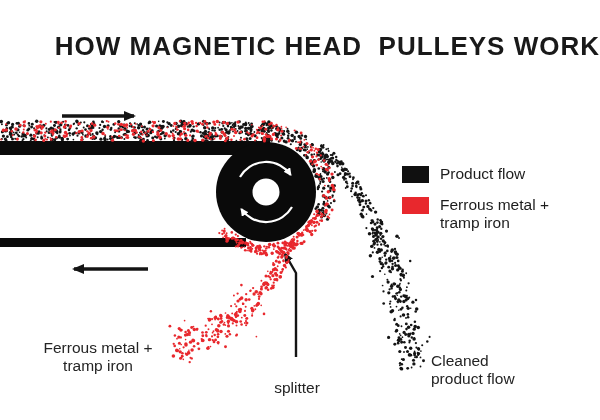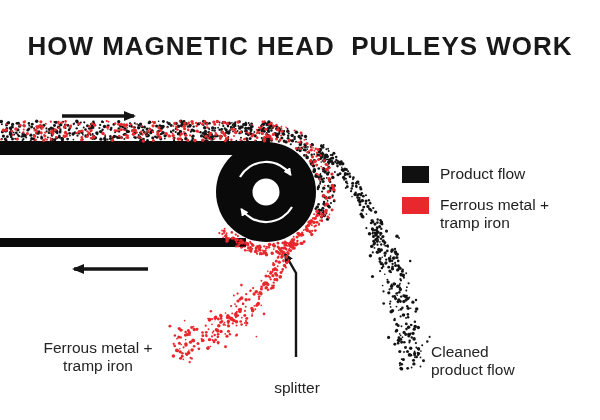--- a/index.html
+++ b/index.html
@@ -1,19 +1,19 @@
 <!DOCTYPE html>
 <html><head>
 <meta charset="utf-8">
 <style>
   *{box-sizing:border-box}
   html,body{margin:0;padding:0}
   body{width:600px;height:420px;background:#fff;font-family:"Liberation Sans",sans-serif}
   .stage{position:relative;width:600px;height:420px;background:#fff;overflow:hidden}
-  .title{position:absolute;top:31px;left:0;width:100%;margin:0;text-align:center;
+  .title{position:absolute;top:31px;left:0;width:100%;margin:0;text-align:right;
          font-size:26px;font-weight:800;letter-spacing:1px;color:#191919;white-space:pre}
   svg.diagram{position:absolute;left:0;top:0}
   .legend{position:absolute;left:402px;top:165px;display:flex;flex-direction:column;gap:13px}
   .legend-row{display:flex;gap:11px;align-items:flex-start}
   .swatch{width:27px;height:17px;flex:0 0 auto;margin-top:1px}
   .legend-text{font-size:15.5px;font-weight:500;color:#1d1d1d;line-height:18px}
   .caption{position:absolute;font-size:15.5px;font-weight:500;color:#242424;line-height:18px}
   .caption.center{text-align:center}
 </style>
 </head>
@@ -1925,18 +1925,18 @@
   <div class="caption center" style="left:18px;top:339px;width:160px">
     <span>Ferrous metal +</span><br>
     <span>tramp iron</span>
   </div>
 
   <div class="caption center" style="left:226px;top:361px;width:142px">
     <br>
     <span>splitter</span>
   </div>
 
-  <div class="caption" style="left:431px;top:343px">
+  <div class="caption" style="left:431px;top:352px">
     <span>Cleaned</span><br>
     <span>product flow</span>
   </div>
 
 </div>
 
 </body></html>

